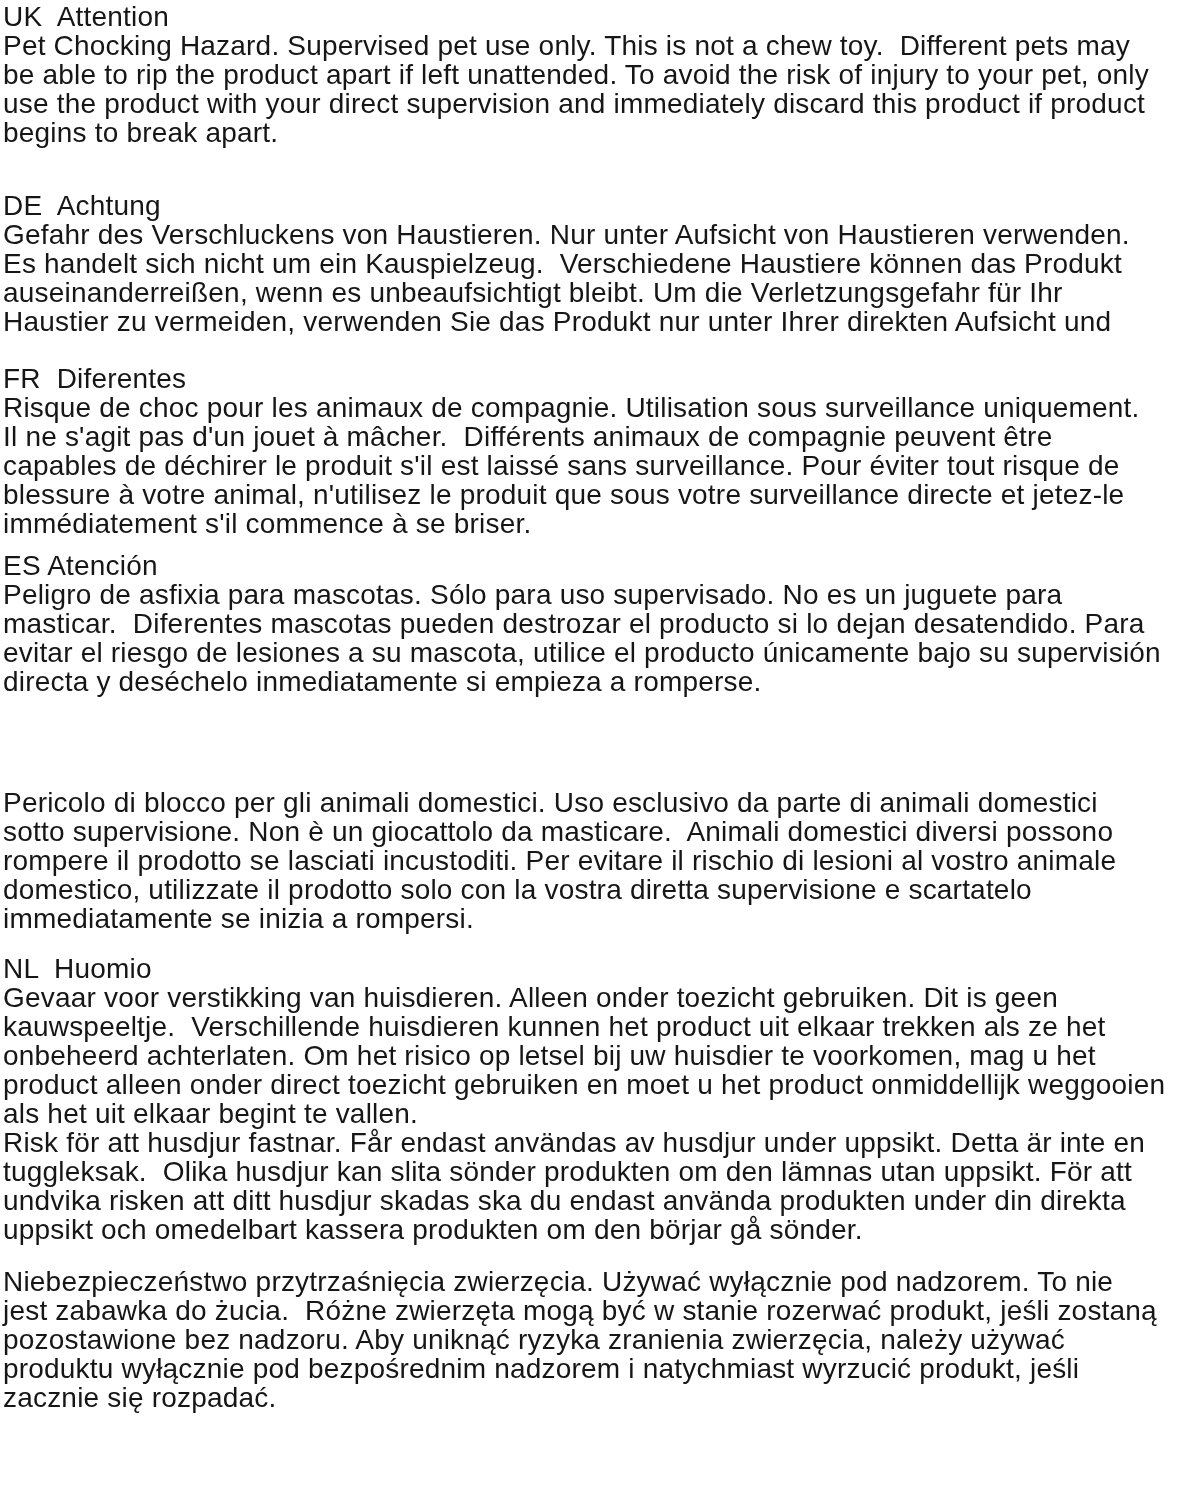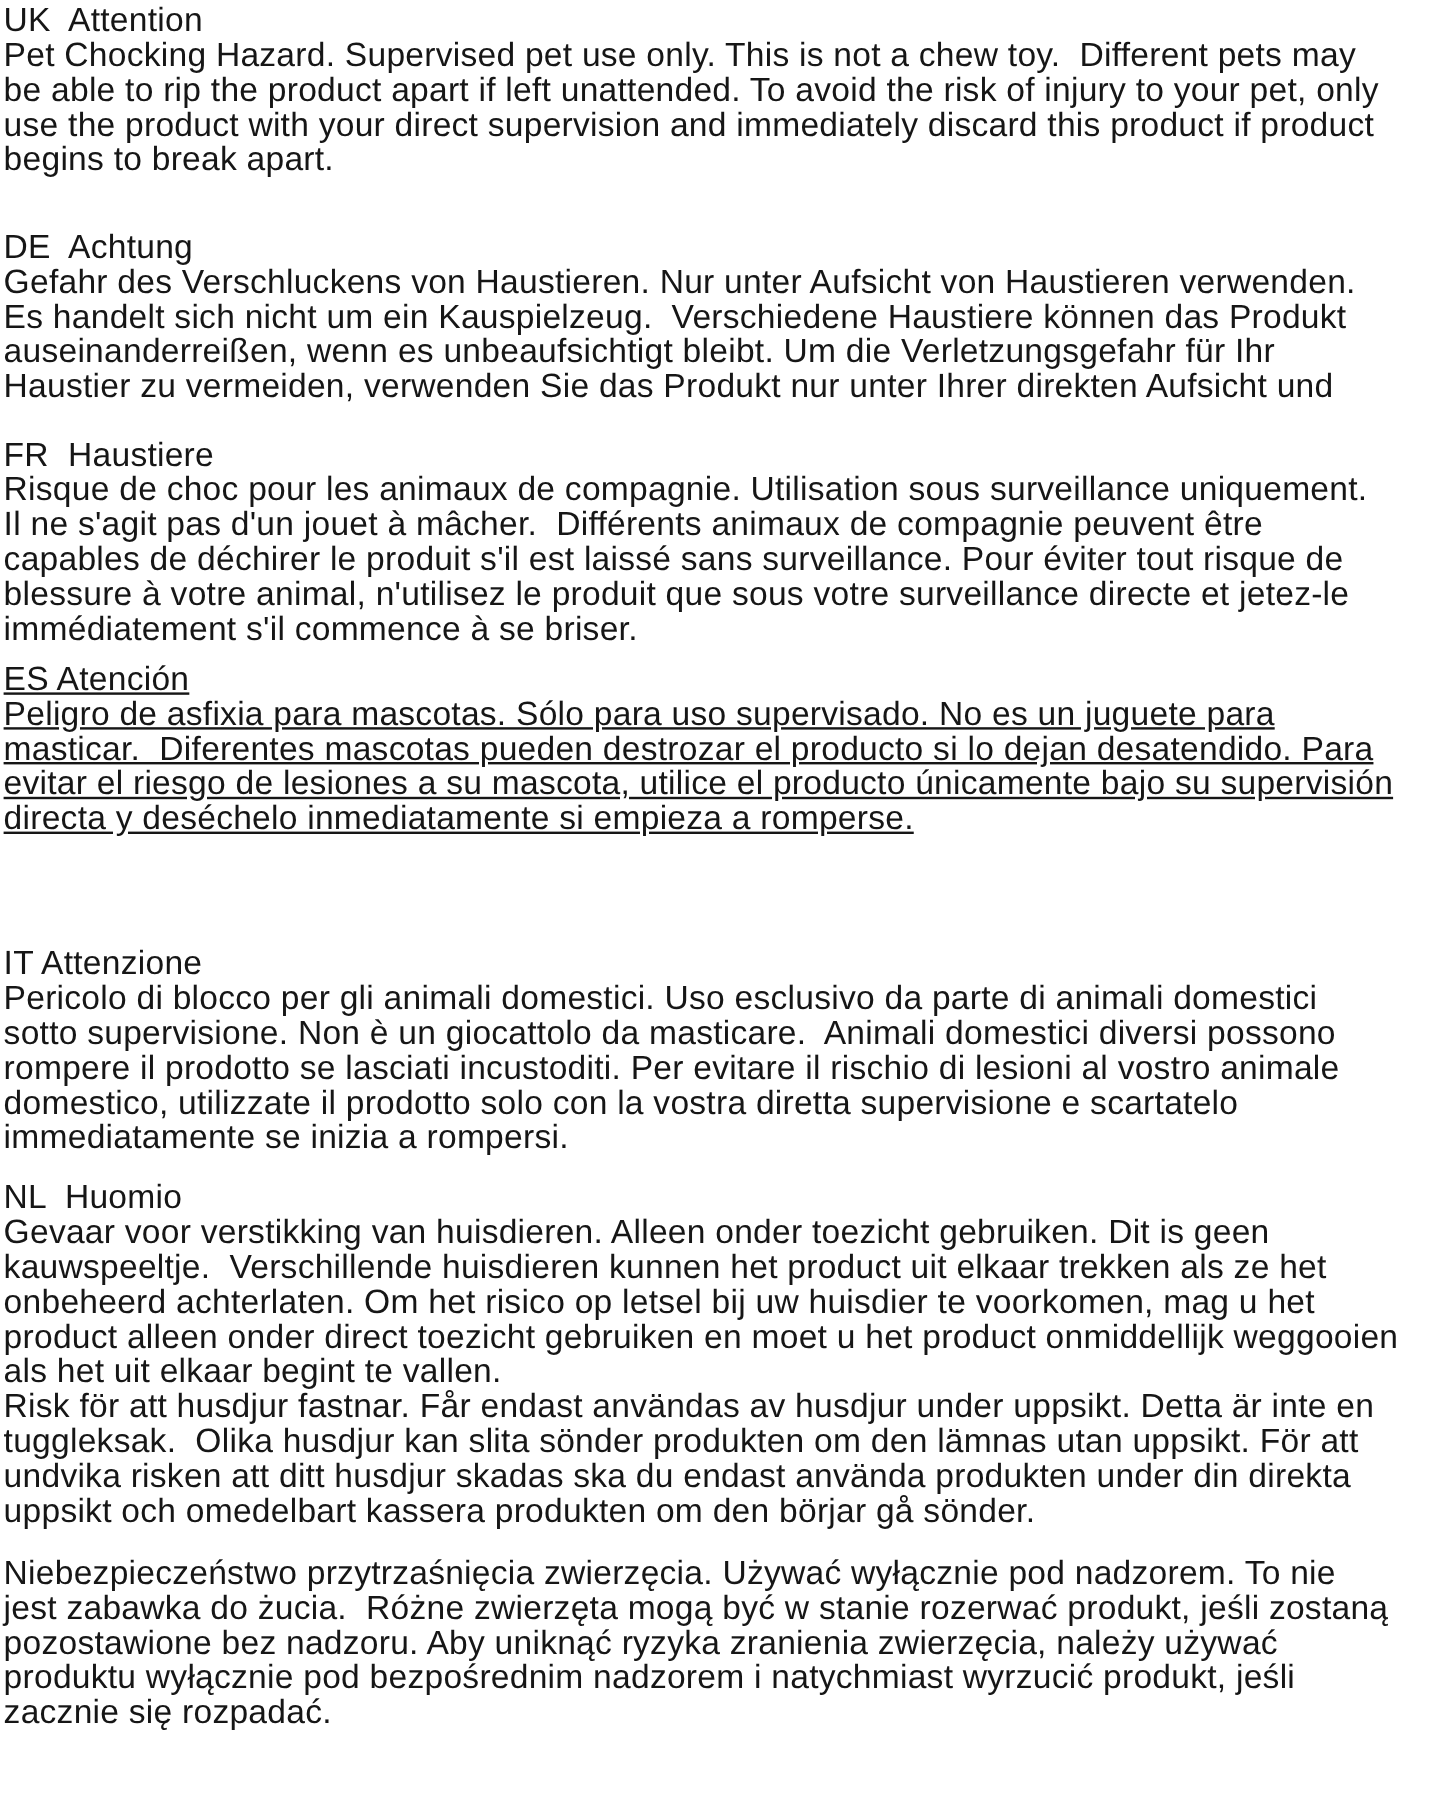--- a/index.html
+++ b/index.html
@@ -26,21 +26,21 @@
   }
   .warning-section .heading,
   .warning-section .body {
     white-space: pre;       
     font-weight: 400;
   }
   
   .sec-0 { margin-bottom: 44px; }
   .sec-1 { margin-bottom: 28px; }
   .sec-2 { margin-bottom: 13px; }
-  .sec-3 { margin-bottom: 92px; text-decoration: underline; }  
+  .sec-3 { margin-bottom: 92px; }  
   .sec-4 { margin-bottom: 21px; }
   .sec-5 { }
   .sec-6 { margin-bottom: 23px; }
   .sec-7 { margin-bottom: 0; }
 </style>
 </head>
 <body>
 
 <div class="doc">
 
@@ -54,38 +54,37 @@
 
   <section class="warning-section sec-1">
     <div class="heading">DE  Achtung</div>
     <div class="body">Gefahr des Verschluckens von Haustieren. Nur unter Aufsicht von Haustieren verwenden.
 Es handelt sich nicht um ein Kauspielzeug.  Verschiedene Haustiere können das Produkt
 auseinanderreißen, wenn es unbeaufsichtigt bleibt. Um die Verletzungsgefahr für Ihr
 Haustier zu vermeiden, verwenden Sie das Produkt nur unter Ihrer direkten Aufsicht und</div>
   </section>
 
   <section class="warning-section sec-2">
-    <div class="heading">FR  Haustiere</div>
+    <div class="heading">FR  Diferentes</div>
     <div class="body">Risque de choc pour les animaux de compagnie. Utilisation sous surveillance uniquement.
 Il ne s'agit pas d'un jouet à mâcher.  Différents animaux de compagnie peuvent être
 capables de déchirer le produit s'il est laissé sans surveillance. Pour éviter tout risque de
 blessure à votre animal, n'utilisez le produit que sous votre surveillance directe et jetez-le
 immédiatement s'il commence à se briser.</div>
   </section>
 
   <section class="warning-section sec-3">
     <div class="heading">ES Atención</div>
     <div class="body">Peligro de asfixia para mascotas. Sólo para uso supervisado. No es un juguete para
 masticar.  Diferentes mascotas pueden destrozar el producto si lo dejan desatendido. Para
 evitar el riesgo de lesiones a su mascota, utilice el producto únicamente bajo su supervisión
 directa y deséchelo inmediatamente si empieza a romperse.</div>
   </section>
 
   <section class="warning-section sec-4">
-    <div class="heading">IT Attenzione</div>
     <div class="body">Pericolo di blocco per gli animali domestici. Uso esclusivo da parte di animali domestici
 sotto supervisione. Non è un giocattolo da masticare.  Animali domestici diversi possono
 rompere il prodotto se lasciati incustoditi. Per evitare il rischio di lesioni al vostro animale
 domestico, utilizzate il prodotto solo con la vostra diretta supervisione e scartatelo
 immediatamente se inizia a rompersi.</div>
   </section>
 
   <section class="warning-section sec-5">
     <div class="heading">NL  Huomio</div>
     <div class="body">Gevaar voor verstikking van huisdieren. Alleen onder toezicht gebruiken. Dit is geen

